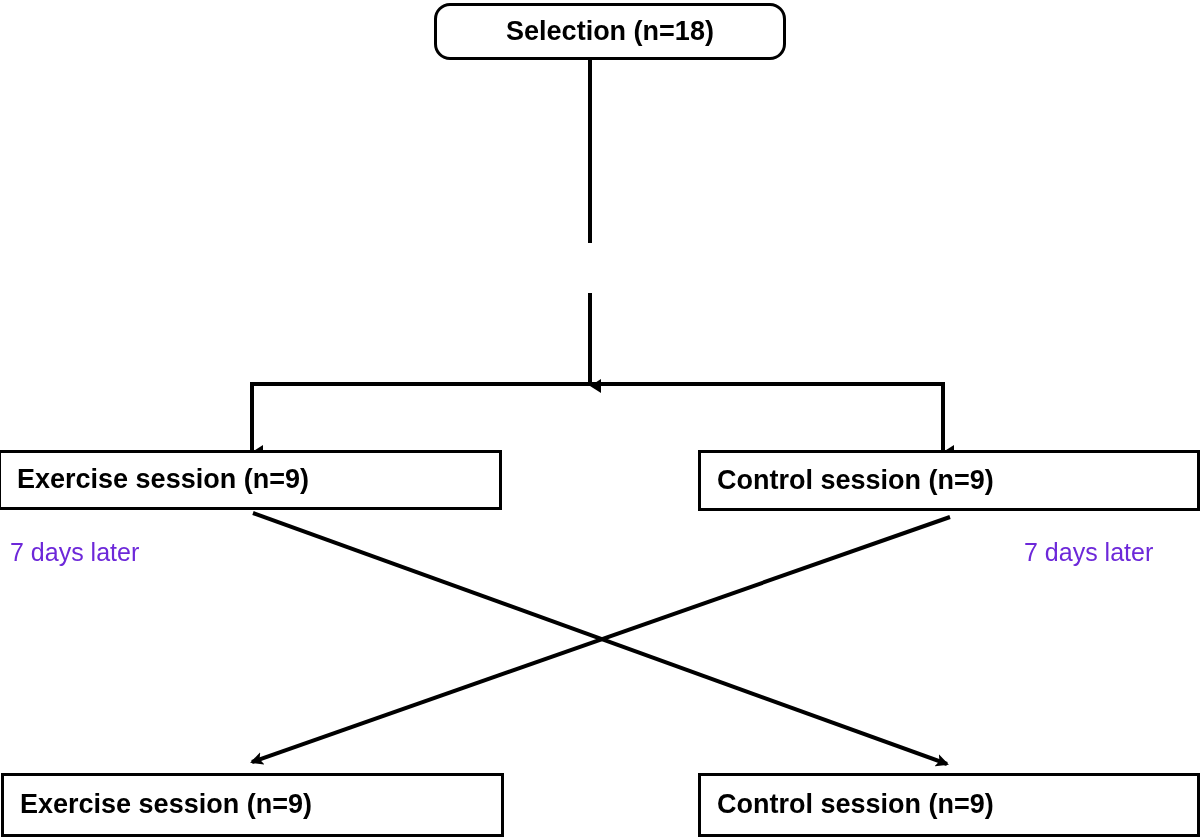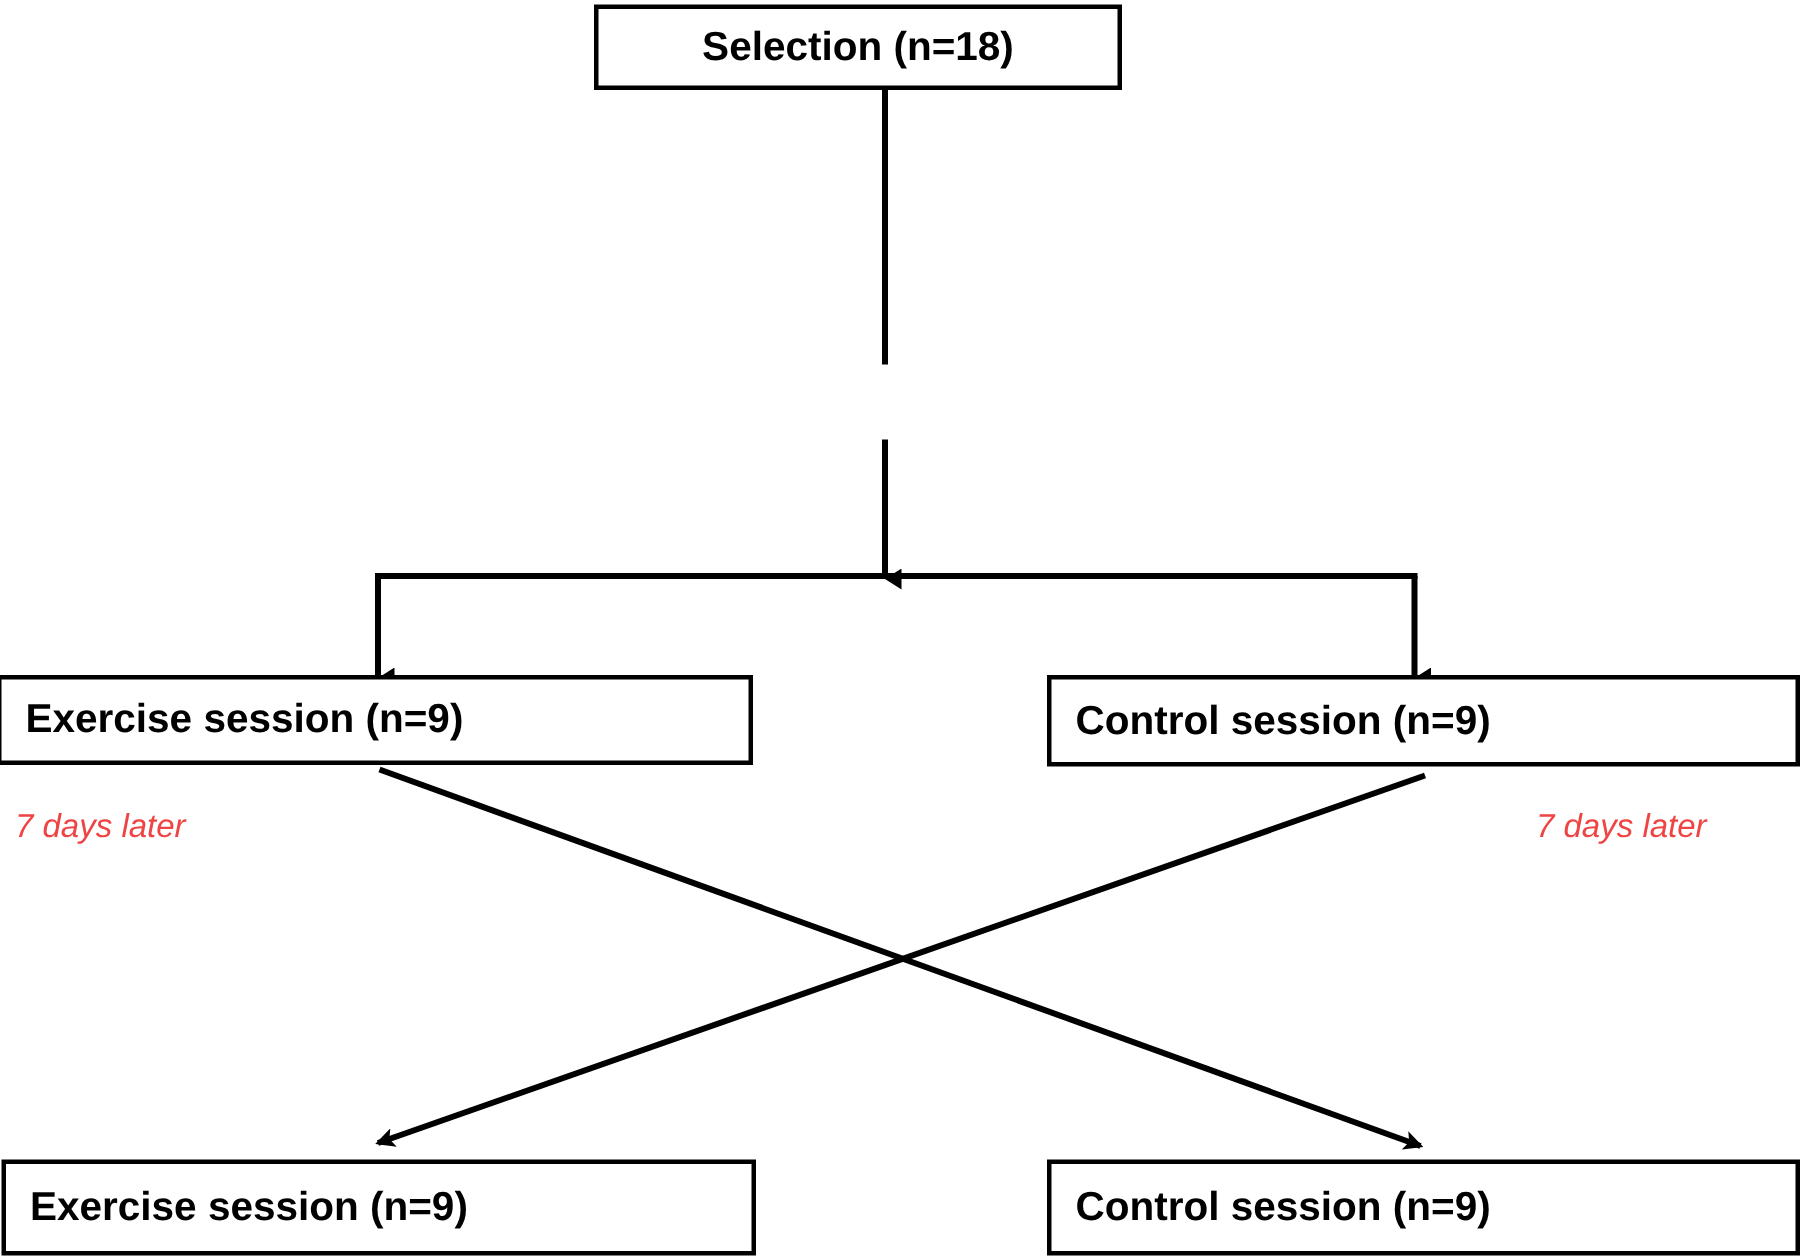--- a/index.html
+++ b/index.html
@@ -43,31 +43,30 @@
   }
   .node-box.centered {
     justify-content: center;
   }
   .node-box.left-aligned {
     justify-content: flex-start;
     padding-left: 16px;
   }
   .free-label {
     position: absolute;
-    font-size: 22px;
+    font-size: 25px;
     font-weight: 400;
-    color: #ef4444;
+    color: #6d28d9;
     white-space: nowrap;
     line-height: 1;
     z-index: 2;
-    font-style: italic;
   }
 
   
-  #node-selection      { left: 396px; top: 3px;   width: 352px; height: 57px; }
+  #node-selection      { left: 434px; top: 3px;   width: 352px; height: 57px; border-radius: 16px; }
   #node-randomized     { left: 446px; top: 243px; width: 287px; height: 50px; }
   #node-exercise-top   { left: -2px;  top: 450px; width: 504px; height: 60px; }
   #node-control-top    { left: 698px; top: 450px; width: 502px; height: 61px; }
   #node-exercise-bottom{ left: 1px;   top: 773px; width: 503px; height: 64px; }
   #node-control-bottom { left: 698px; top: 773px; width: 502px; height: 64px; }
 
   #label-days-left  { left: 10px;   top: 540px; }
   #label-days-right { left: 1024px; top: 540px; }
 </style>
 </head>

